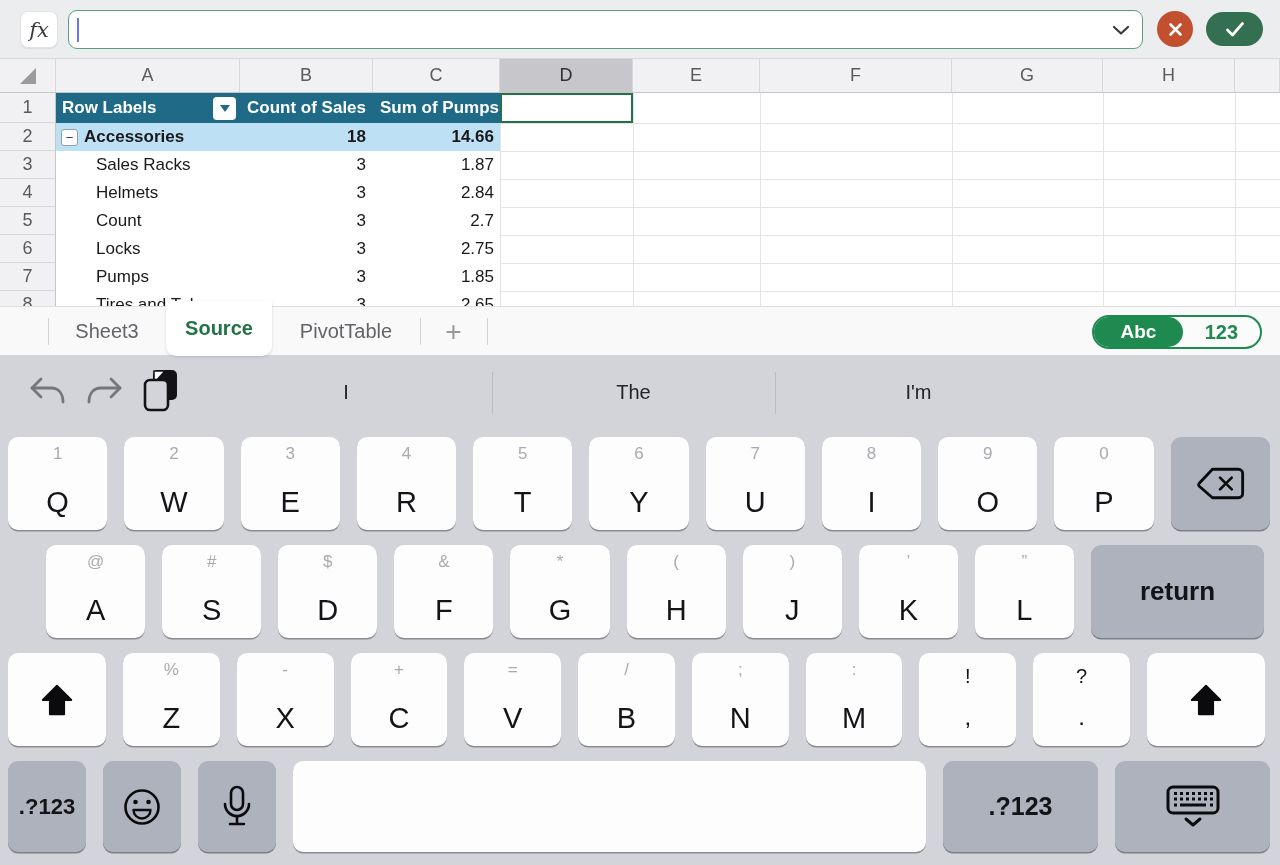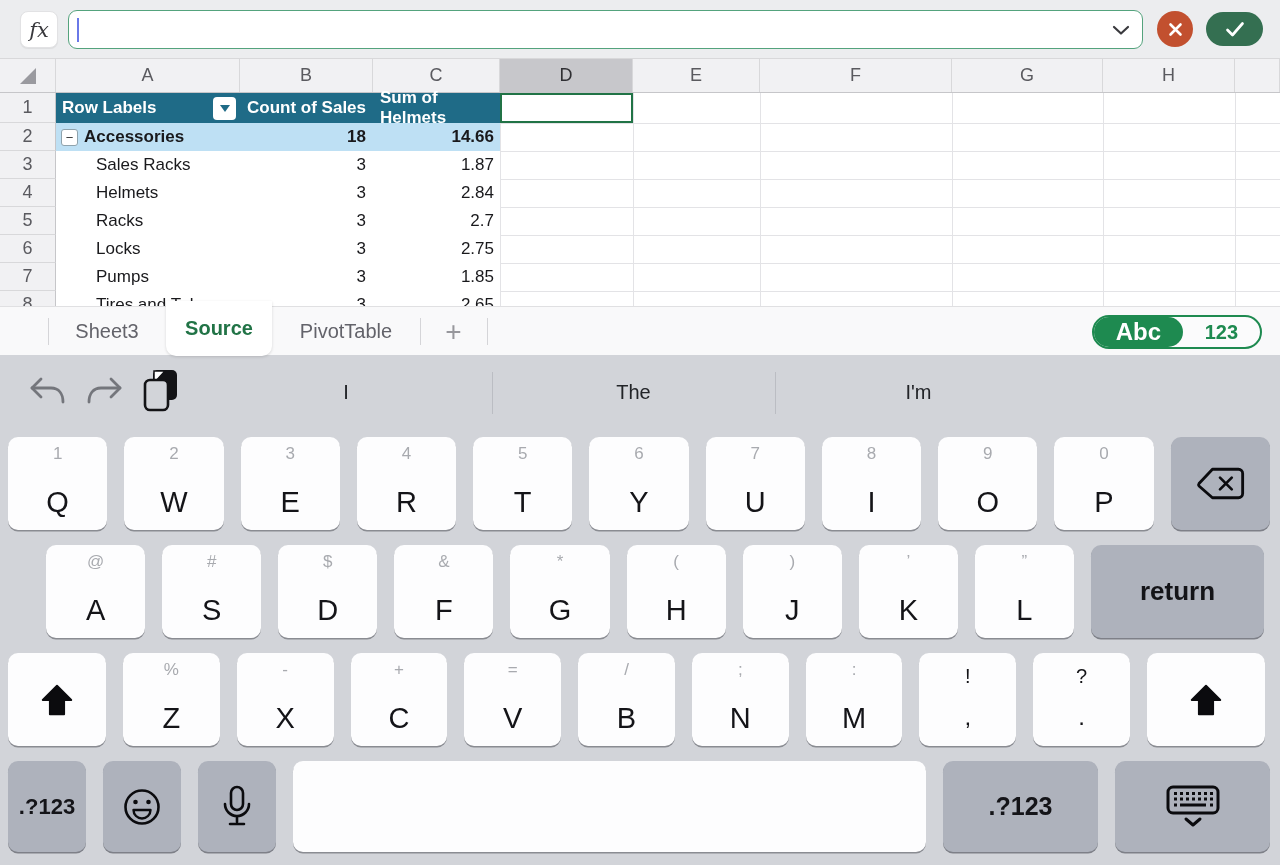--- a/index.html
+++ b/index.html
@@ -77,21 +77,21 @@
     font-size:20px; color:#63636A; }
   .activetab { position:absolute; left:166px; top:-6px; width:106px; height:55px; background:#fff;
     border-radius:0 0 10px 10px; box-shadow:0 1px 3px rgba(0,0,0,.14); display:flex;
     align-items:center; justify-content:center; font-size:20px; font-weight:600;
     color:var(--excel-green,#217346); z-index:5; }
   .addbtn { position:absolute; left:420px; top:0; width:67px; height:49px; display:flex;
     align-items:center; justify-content:center; font-size:28px; font-weight:300; color:#97979C; }
   .toggle { position:absolute; left:1092px; top:8px; width:170px; height:34px; border-radius:17px;
     border:2px solid var(--toggle-green,#1E8A50); background:#FBFBFC; display:flex; overflow:hidden; }
   .tg-abc { flex:1.15; background:var(--toggle-green,#1E8A50); color:#fff; display:flex;
-    align-items:center; justify-content:center; font-size:24px; font-weight:600;
+    align-items:center; justify-content:center; font-size:19px; font-weight:600;
     border-radius:0 15px 15px 0; }
   .tg-123 { flex:1; color:var(--toggle-green,#1E8A50); display:flex; align-items:center;
     justify-content:center; font-size:20px; font-weight:600; }
 
   
   .kb { position:absolute; left:0; top:355px; width:1280px; height:510px;
     background:var(--keyboard-bg,#D2D4D9); }
   .sugg-icon { position:absolute; top:17px; }
   .sugg { position:absolute; top:0; height:75px; display:flex; align-items:center;
     justify-content:center; font-size:20px; color:#222428; }
@@ -178,21 +178,21 @@
 
   <div class="cells">
     <div class="phead">
       <div class="phA">
         <span>Row Labels</span>
         <span class="filterbtn">
           <span class="filter-tri"></span>
         </span>
       </div>
       <div class="phB">Count of Sales</div>
-      <div class="phC">Sum of Helmets</div>
+      <div class="phC">Sum of Pumps</div>
     </div>
 
     <div class="selcell"></div>
 
     <div class="prow band">
       <span class="plabel">
         <span class="minusbox">−</span>
         <span>Accessories</span>
       </span>
       <span class="pcount">18</span>
@@ -203,21 +203,21 @@
       <span class="plabel">Sales Racks</span>
       <span class="pcount">3</span>
       <span class="prating">1.87</span>
     </div>
     <div class="prow" style="top:86px">
       <span class="plabel">Helmets</span>
       <span class="pcount">3</span>
       <span class="prating">2.84</span>
     </div>
     <div class="prow" style="top:114px">
-      <span class="plabel">Racks</span>
+      <span class="plabel">Count</span>
       <span class="pcount">3</span>
       <span class="prating">2.7</span>
     </div>
     <div class="prow" style="top:142px">
       <span class="plabel">Locks</span>
       <span class="pcount">3</span>
       <span class="prating">2.75</span>
     </div>
     <div class="prow" style="top:170px">
       <span class="plabel">Pumps</span>

